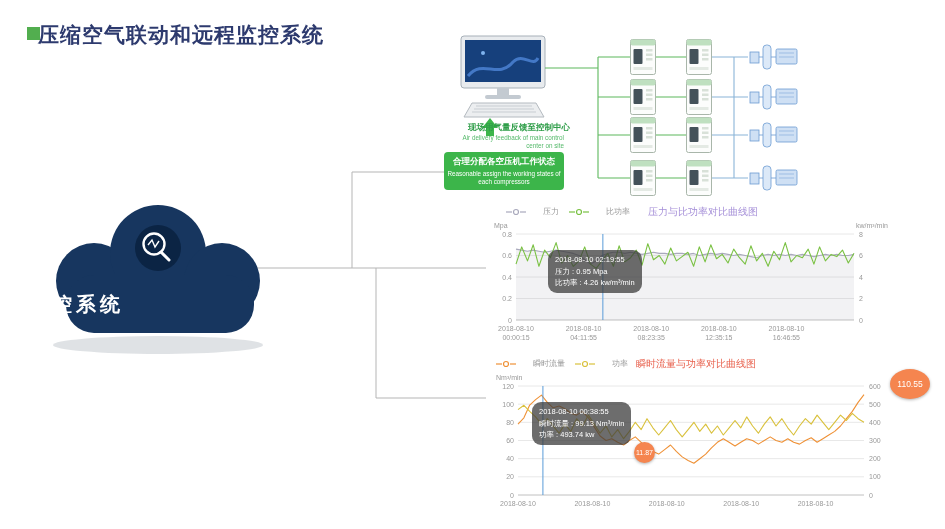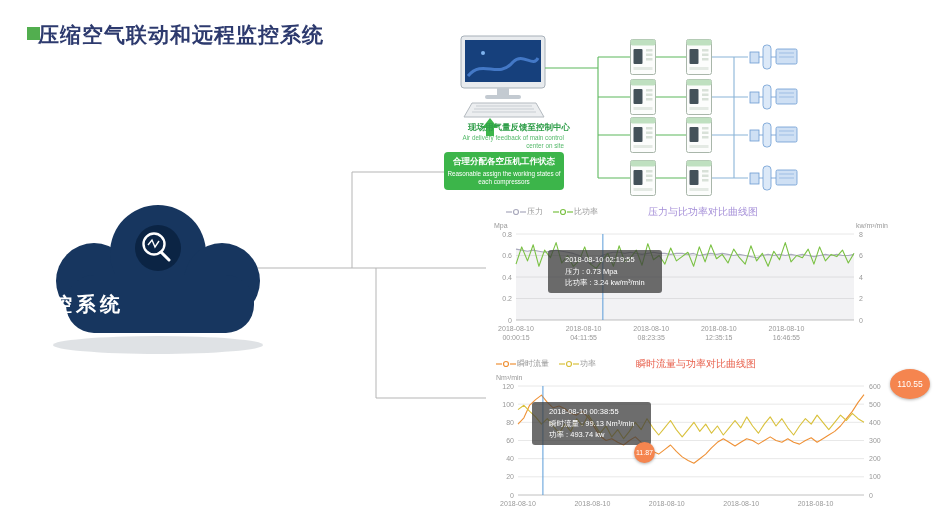--- a/index.html
+++ b/index.html
@@ -16,30 +16,30 @@
 .diag-label1 .en{font-size:6.3px;color:#54b96a;line-height:1.25;padding:0 6px}
 .diag-label2{position:absolute;left:6px;top:124px;width:120px;background:#3cb54a;color:#fff;text-align:center;padding:4px 3px;border-radius:4px}
 .diag-label2 .cn{font-size:8.5px;font-weight:bold}
 .diag-label2 .en{font-size:6.3px;line-height:1.25;margin-top:2px}
 .chart-panel{position:absolute;background:#fff;z-index:4}
 .chart1{left:486px;top:204px;width:412px;height:150px}
 .chart2{left:486px;top:356px;width:430px;height:173px}
 .legend{position:absolute;top:2px;display:flex;gap:10px;align-items:center;font-size:8px;color:#999;z-index:5}
 .chart1 .legend{left:20px}
 .chart2 .legend{left:10px}
-.legend-item{display:inline-flex;align-items:center;gap:1px;cursor:pointer}
+.legend-item{display:inline-flex;align-items:center;gap:17px;cursor:pointer}
 .chart-title{position:absolute;top:1px;font-size:10px;font-weight:normal;z-index:5}
 .chart1 .chart-title{left:162px}
 .chart2 .chart-title{left:150px}
 svg.plot{position:absolute;left:0}
 .chart1 svg.plot{top:16px}
 .chart2 svg.plot{top:14px}
 .plot text.tick{font-size:7px;fill:#999}
 .plot text.axlab{font-size:7px;fill:#999}
-.tooltip{position:absolute;background:rgba(60,60,60,0.75);color:#fff;font-size:7.5px;line-height:1.55;padding:4px 17px;border-radius:3px;white-space:nowrap;z-index:6;pointer-events:none}
+.tooltip{position:absolute;background:rgba(60,60,60,0.75);color:#fff;font-size:7.5px;line-height:1.55;padding:4px 7px;border-radius:9px;white-space:nowrap;z-index:6;pointer-events:none}
 .tt1{left:62px;top:46px}
 .tt2{left:46px;top:46px}
 .badge{position:absolute;background:#f5854f;color:#fff;border-radius:50%;display:flex;align-items:center;justify-content:center;z-index:7;box-shadow:0 1px 3px rgba(0,0,0,0.3)}
 .badge-big{left:404px;top:13px;width:40px;height:30px;font-size:8.5px}
 .badge-small{left:148px;top:86px;width:21px;height:21px;font-size:7px}
 </style>
 </head>
 <body>
 
 <div class="page">
@@ -182,22 +182,22 @@
         <text x="165.20000000000002" y="111" text-anchor="middle" class="tick"><tspan x="165.20000000000002">2018-08-10</tspan><tspan x="165.20000000000002" dy="9">08:23:35</tspan></text>
         <text x="232.80000000000004" y="111" text-anchor="middle" class="tick"><tspan x="232.80000000000004">2018-08-10</tspan><tspan x="232.80000000000004" dy="9">12:35:15</tspan></text>
         <text x="300.40000000000003" y="111" text-anchor="middle" class="tick"><tspan x="300.40000000000003">2018-08-10</tspan><tspan x="300.40000000000003" dy="9">16:46:55</tspan></text>
         <polygon points="30,100 30.0,29.1 35.7,30.1 41.5,31.2 47.2,30.1 52.9,31.2 58.6,32.3 64.4,31.2 70.1,30.1 75.8,31.2 81.6,32.3 87.3,33.4 93.0,35.5 98.7,39.8 104.5,44.1 110.2,40.9 115.9,35.5 121.7,33.4 127.4,32.3 133.1,32.3 138.8,33.4 144.6,32.3 150.3,33.4 156.0,34.4 161.8,33.4 167.5,32.3 173.2,33.4 178.9,33.4 184.7,34.4 190.4,33.4 196.1,33.4 201.9,34.4 207.6,33.4 213.3,35.5 219.1,34.4 224.8,33.4 230.5,34.4 236.2,33.4 242.0,34.4 247.7,35.5 253.4,34.4 259.2,35.5 264.9,36.6 270.6,37.7 276.3,35.5 282.1,34.4 287.8,35.5 293.5,34.4 299.3,35.5 305.0,34.4 310.7,35.5 316.4,34.4 322.2,35.5 327.9,36.6 333.6,35.5 339.4,34.4 345.1,35.5 350.8,34.4 356.5,35.5 362.3,35.5 368.0,34.4 368,100" fill="rgba(160,160,180,0.14)"></polygon>
         <polyline points="30.0,29.1 35.7,30.1 41.5,31.2 47.2,30.1 52.9,31.2 58.6,32.3 64.4,31.2 70.1,30.1 75.8,31.2 81.6,32.3 87.3,33.4 93.0,35.5 98.7,39.8 104.5,44.1 110.2,40.9 115.9,35.5 121.7,33.4 127.4,32.3 133.1,32.3 138.8,33.4 144.6,32.3 150.3,33.4 156.0,34.4 161.8,33.4 167.5,32.3 173.2,33.4 178.9,33.4 184.7,34.4 190.4,33.4 196.1,33.4 201.9,34.4 207.6,33.4 213.3,35.5 219.1,34.4 224.8,33.4 230.5,34.4 236.2,33.4 242.0,34.4 247.7,35.5 253.4,34.4 259.2,35.5 264.9,36.6 270.6,37.7 276.3,35.5 282.1,34.4 287.8,35.5 293.5,34.4 299.3,35.5 305.0,34.4 310.7,35.5 316.4,34.4 322.2,35.5 327.9,36.6 333.6,35.5 339.4,34.4 345.1,35.5 350.8,34.4 356.5,35.5 362.3,35.5 368.0,34.4" fill="none" stroke="#a9a9bc" stroke-width="1.1" stroke-linejoin="round"></polyline>
         <polyline points="30.0,44.1 35.7,26.9 41.5,40.9 47.2,24.8 52.9,46.3 58.6,30.1 64.4,37.7 70.1,22.6 75.8,43.0 81.6,35.5 87.3,46.4 93.0,40.9 98.7,26.9 104.5,44.1 110.2,48.4 115.9,40.9 121.7,33.3 127.4,46.3 133.1,25.8 138.8,41.9 144.6,37.7 150.3,30.1 156.0,45.2 161.8,23.7 167.5,39.8 173.2,35.5 178.9,44.1 184.7,28.0 190.4,40.9 196.1,36.6 201.9,32.3 207.6,46.3 213.3,26.9 219.1,41.9 224.8,24.8 230.5,38.7 236.2,34.4 242.0,43.0 247.7,29.1 253.4,37.7 259.2,44.1 264.9,25.8 270.6,40.9 276.3,33.3 282.1,46.3 287.8,31.2 293.5,39.8 299.3,22.6 305.0,41.9 310.7,35.5 316.4,37.7 322.2,29.1 327.9,44.1 333.6,26.9 339.4,40.9 345.1,34.4 350.8,36.6 356.5,30.1 362.3,43.0 368.0,33.3" fill="none" stroke="#7ac143" stroke-width="1.1" stroke-linejoin="round"></polyline>
         <line x1="116.866" x2="116.866" y1="14" y2="100" stroke="#5a9bd8" stroke-width="1"></line>
       </svg>
     <div class="tooltip tt1">
         <div>2018-08-10 02:19:55</div>
-        <div>压力 : 0.73 Mpa</div>
-        <div>比功率 : 3.24 kw/m³/min</div>
+        <div>压力 : 0.95 Mpa</div>
+        <div>比功率 : 4.26 kw/m³/min</div>
       </div>
   </div>
 
   <div class="chart-panel chart2">
     <div class="legend">
         <span class="legend-item">
           <svg width="20" height="8">
             <line x1="0" y1="4" x2="6" y2="4" stroke="#ef9136" stroke-width="1.2"></line>
             <circle cx="10" cy="4" r="2.5" fill="#fff" stroke="#ef9136" stroke-width="1.2"></circle>
             <line x1="14" y1="4" x2="20" y2="4" stroke="#ef9136" stroke-width="1.2"></line>

